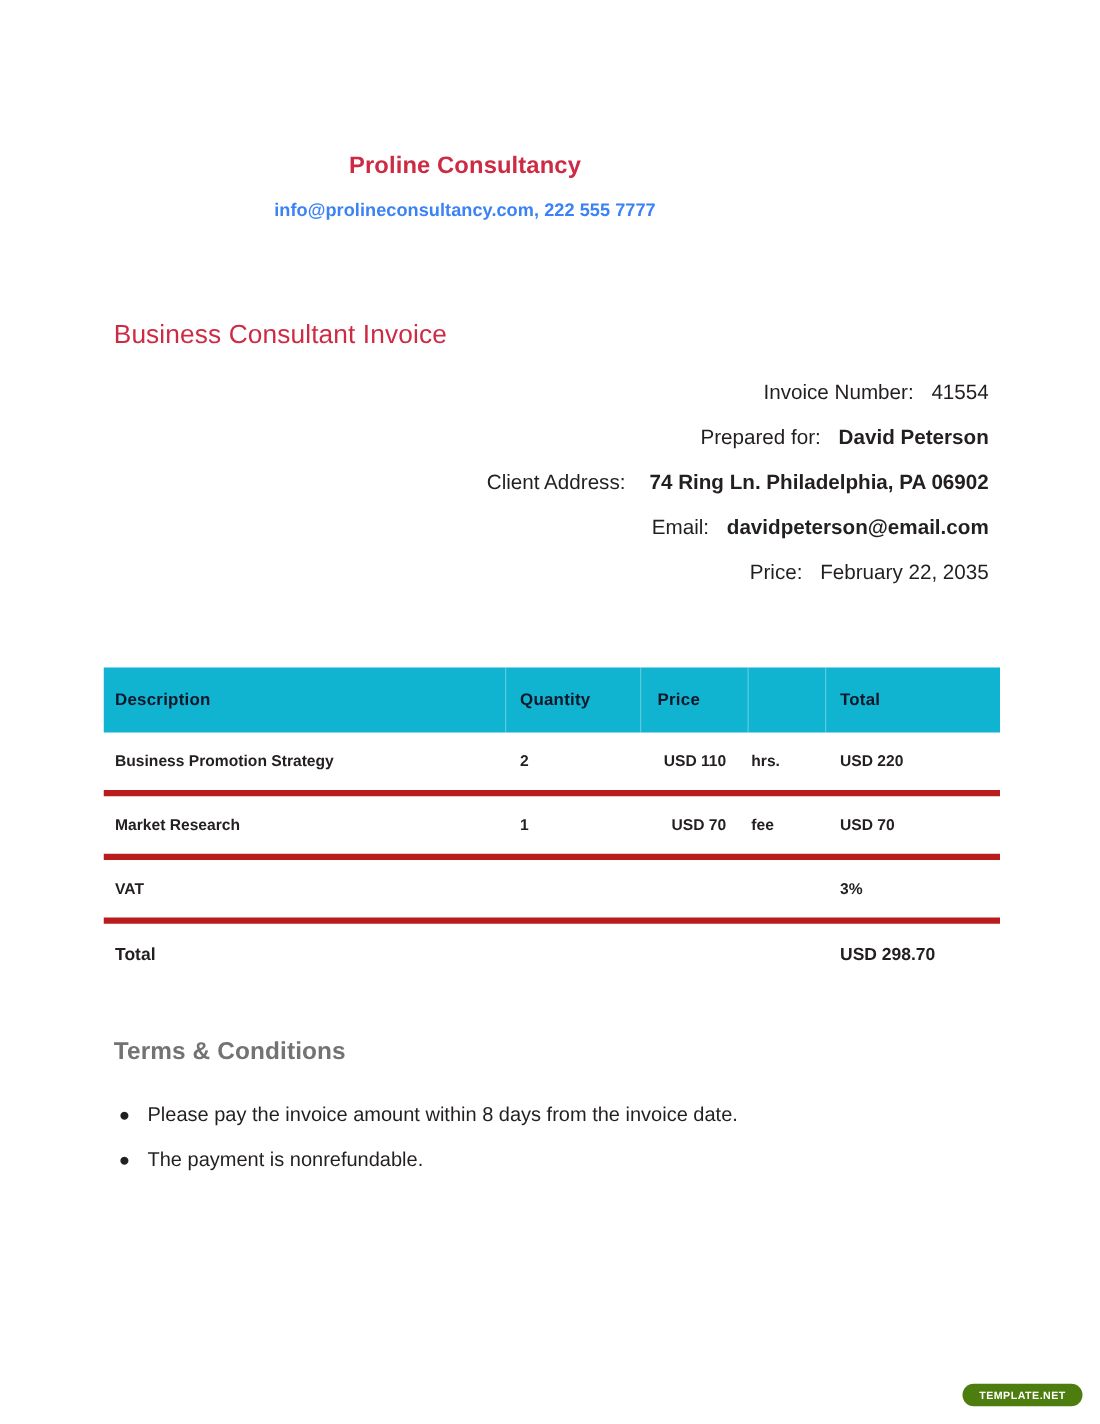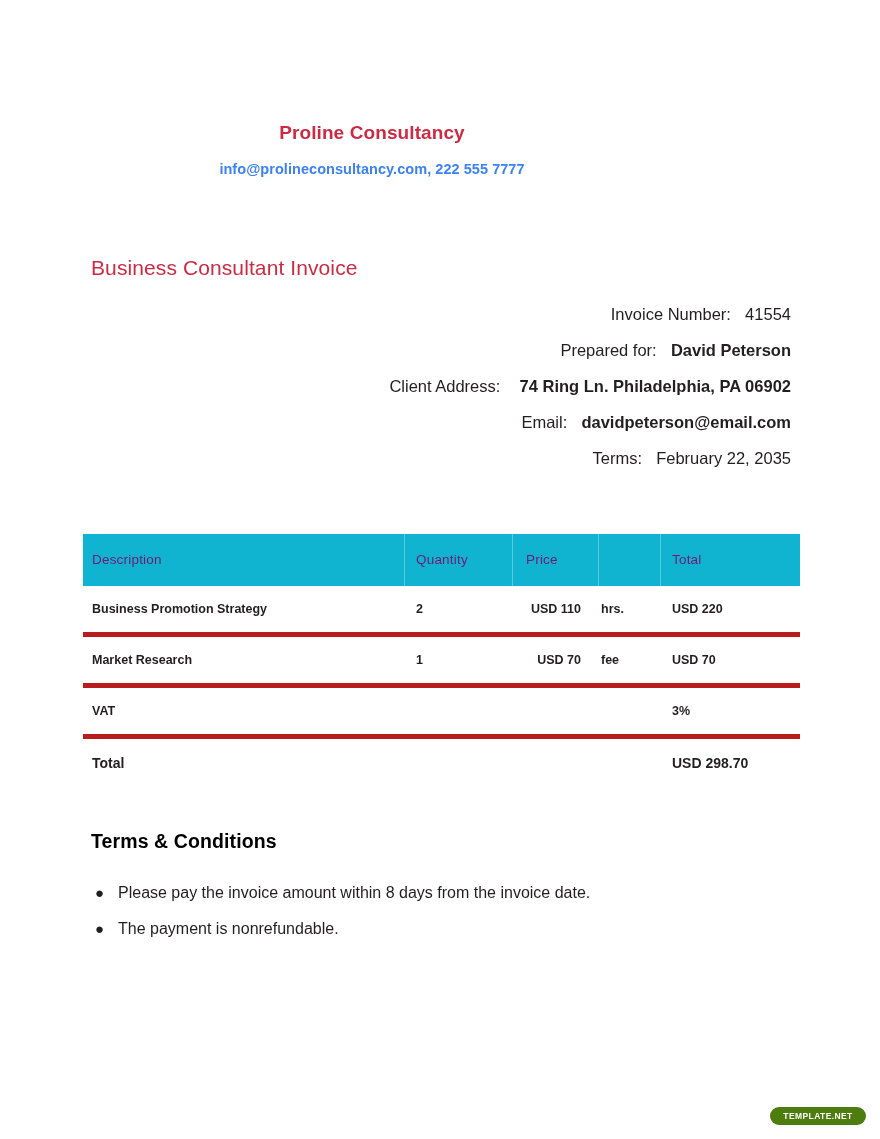--- a/index.html
+++ b/index.html
@@ -93,22 +93,22 @@
     position: absolute;
     top: 0;
     width: 1px;
     height: 52px;
     background: rgba(255,255,255,0.30);
   }
   .tbl-head .hcell {
     position: absolute;
     top: 18px;
     font-size: 13.5px;
-    font-weight: normal;
-    color: #701a75;
+    font-weight: bold;
+    color: #0f172a;
     letter-spacing: 0.2px;
     white-space: nowrap;
   }
 
   .tbl-row {
     position: relative;
     height: 46px;
     border-bottom: 5px solid #b91c1c;
   }
   .tbl-row.last {
@@ -138,21 +138,21 @@
   
   .terms {
     position: absolute;
     left: 91px;
     top: 830px;
     width: 700px;
   }
   .terms-title {
     font-size: 19.5px;
     font-weight: bold;
-    color: #000000;
+    color: #737373;
     margin: 0 0 22px 0;
     letter-spacing: 0.1px;
   }
   .terms-list {
     list-style: none;
     margin: 0;
     padding: 0;
   }
   .terms-list li {
     position: relative;
@@ -221,21 +221,21 @@
       <span class="v">74 Ring Ln. Philadelphia, PA 06902</span>
     </div>
 
     <div class="meta-line">
       <span>Email:</span>
       <span class="gap"></span>
       <span class="v">davidpeterson@email.com</span>
     </div>
 
     <div class="meta-line">
-      <span>Terms:</span>
+      <span>Price:</span>
       <span class="gap"></span>
       <span class="v-plain">February 22, 2035</span>
     </div>
   </div>
 
   <div class="invoice-table">
 
     <div class="tbl-head">
       <div class="divider" style="left:321px;"></div>
       <div class="divider" style="left:429px;"></div>

